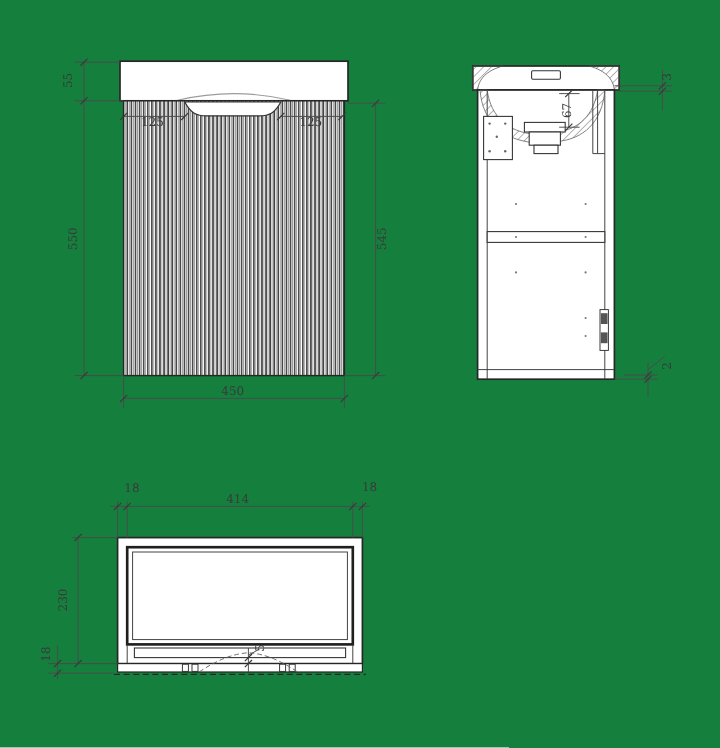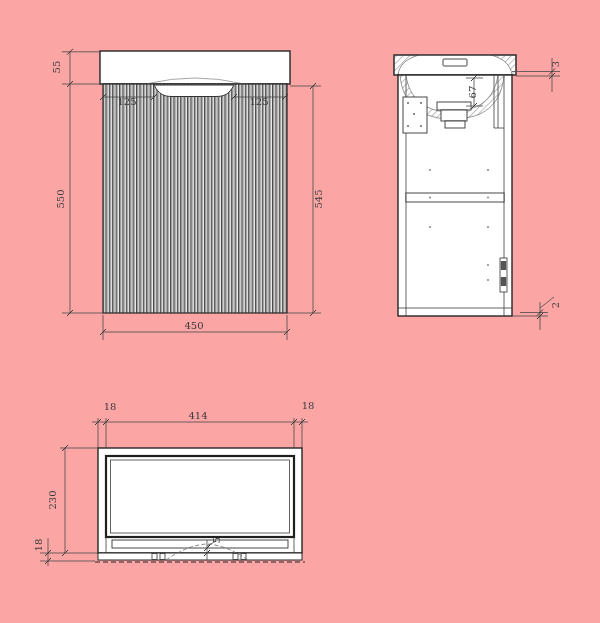--- a/index.html
+++ b/index.html
@@ -1,19 +1,19 @@
 <!DOCTYPE html>
 <html><head>
 <meta charset="utf-8">
 <style>
   html,body{margin:0;padding:0;background:#ffffff;}
   .canvas{
     position:relative;
     width:600px;height:623px;
-    background:#fca5a5;
+    background:#15803d;
     font-family:"DejaVu Serif", serif;
     overflow:hidden;
     text-align:center;
   }
   svg{display:block;}
   text{
     fill:#3a3a3a;
     font-size:10px;
     font-family:"DejaVu Serif", serif;
   }

